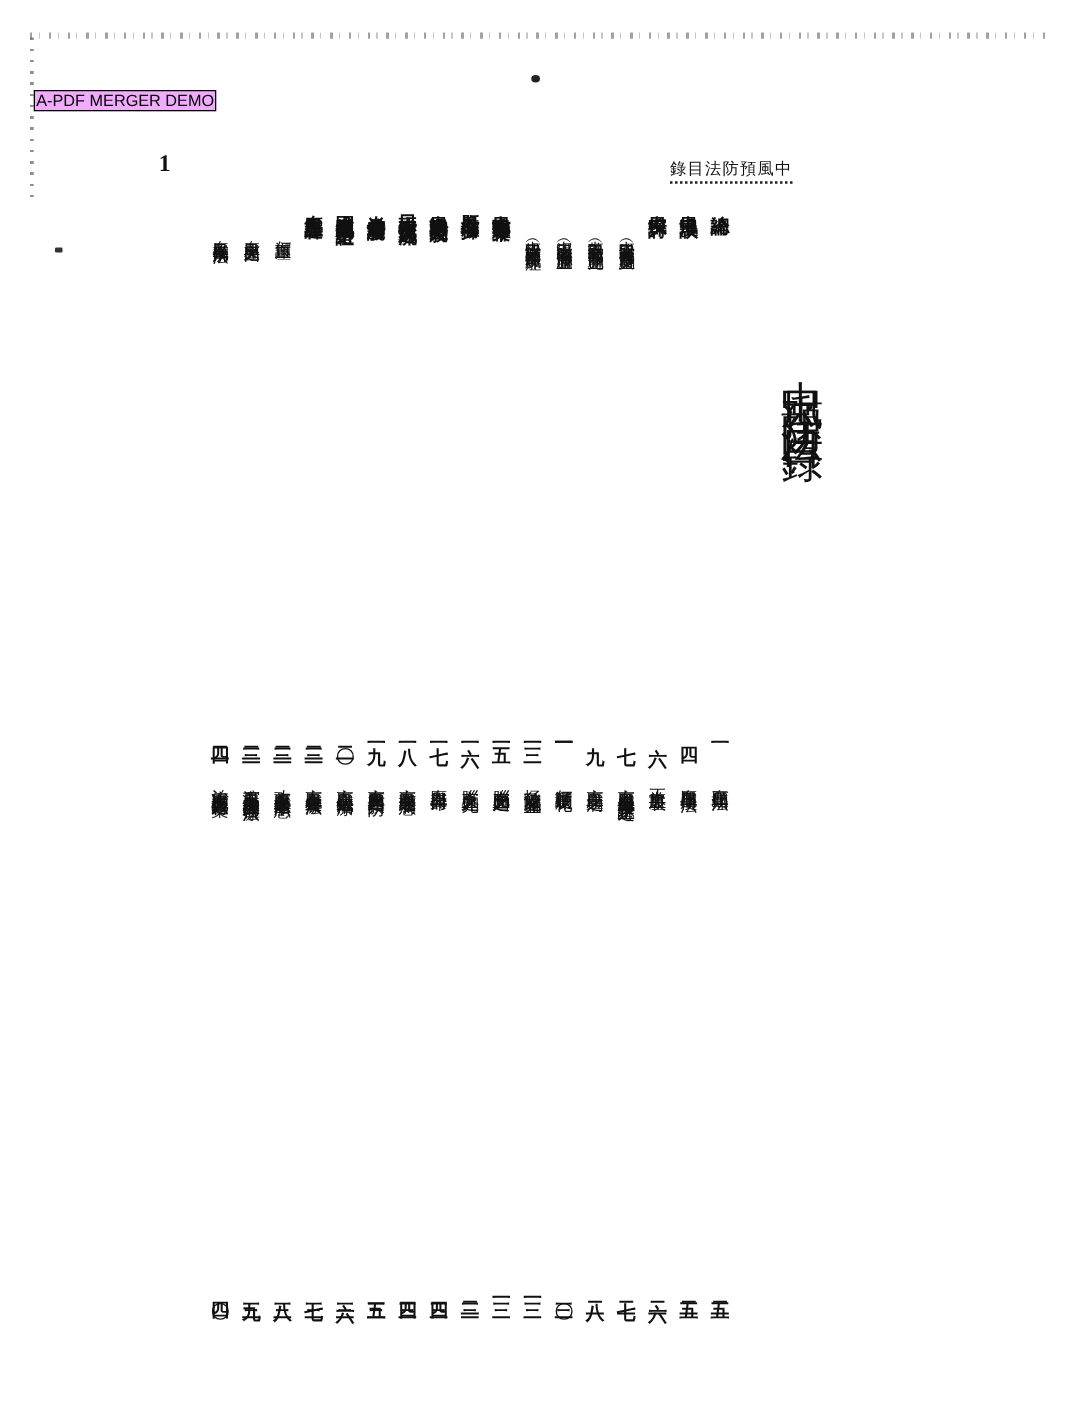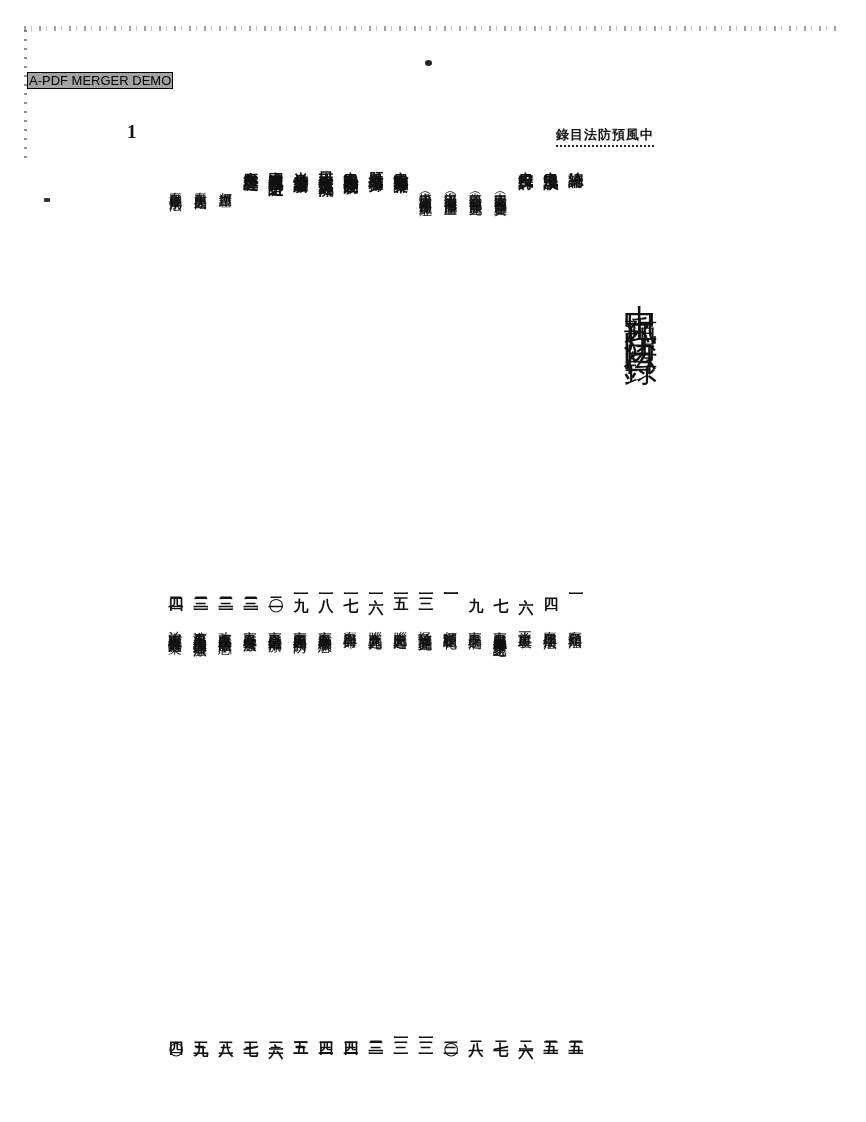--- a/index.html
+++ b/index.html
@@ -15,28 +15,28 @@
   .scan-left {
     position: absolute; left: 24px; top: 30px; width: 3px; height: 130px;
     background: repeating-linear-gradient(180deg, #444 0 2px, transparent 2px 9px);
     opacity: 0.6;
   }
   .dot-mark { position: absolute; left: 425px; top: 60px; width: 7px; height: 6px; background: #222; border-radius: 50%; }
   .speck { position: absolute; background: #333; border-radius: 1px; }
   .watermark {
     position: absolute; left: 27px; top: 72px; padding: 0 1px;
     border: 1px solid #000; font-family: "Liberation Sans", sans-serif;
-    font-size: 13px; line-height: 15px; color: #000; background: #a3a3a3;
+    font-size: 13px; line-height: 15px; color: #000; background: #f0abfc;
   }
   .page-num {
     position: absolute; left: 127px; top: 121px;
     font-family: "Liberation Serif", serif; font-weight: bold; font-size: 19px;
   }
   .running-head {
-    position: absolute; left: 556px; top: 126px; font-size: 13px; font-weight: bold;
+    position: absolute; left: 536px; top: 126px; font-size: 13px; font-weight: normal;
     letter-spacing: 1px; border-bottom: 2px dotted #222; padding-bottom: 1px;
   }
   .big-title {
     position: absolute; left: 624px; top: 278px; writing-mode: vertical-rl;
     font-size: 34px; letter-spacing: 8px; line-height: 1; font-weight: normal;
   }
   .toc-block { position: absolute; display: flex; flex-direction: row-reverse; }
   .toc-top { right: 278px; top: 160px; height: 426px; }
   .toc-bottom { right: 278px; top: 620px; height: 410px; }
   .entry {

